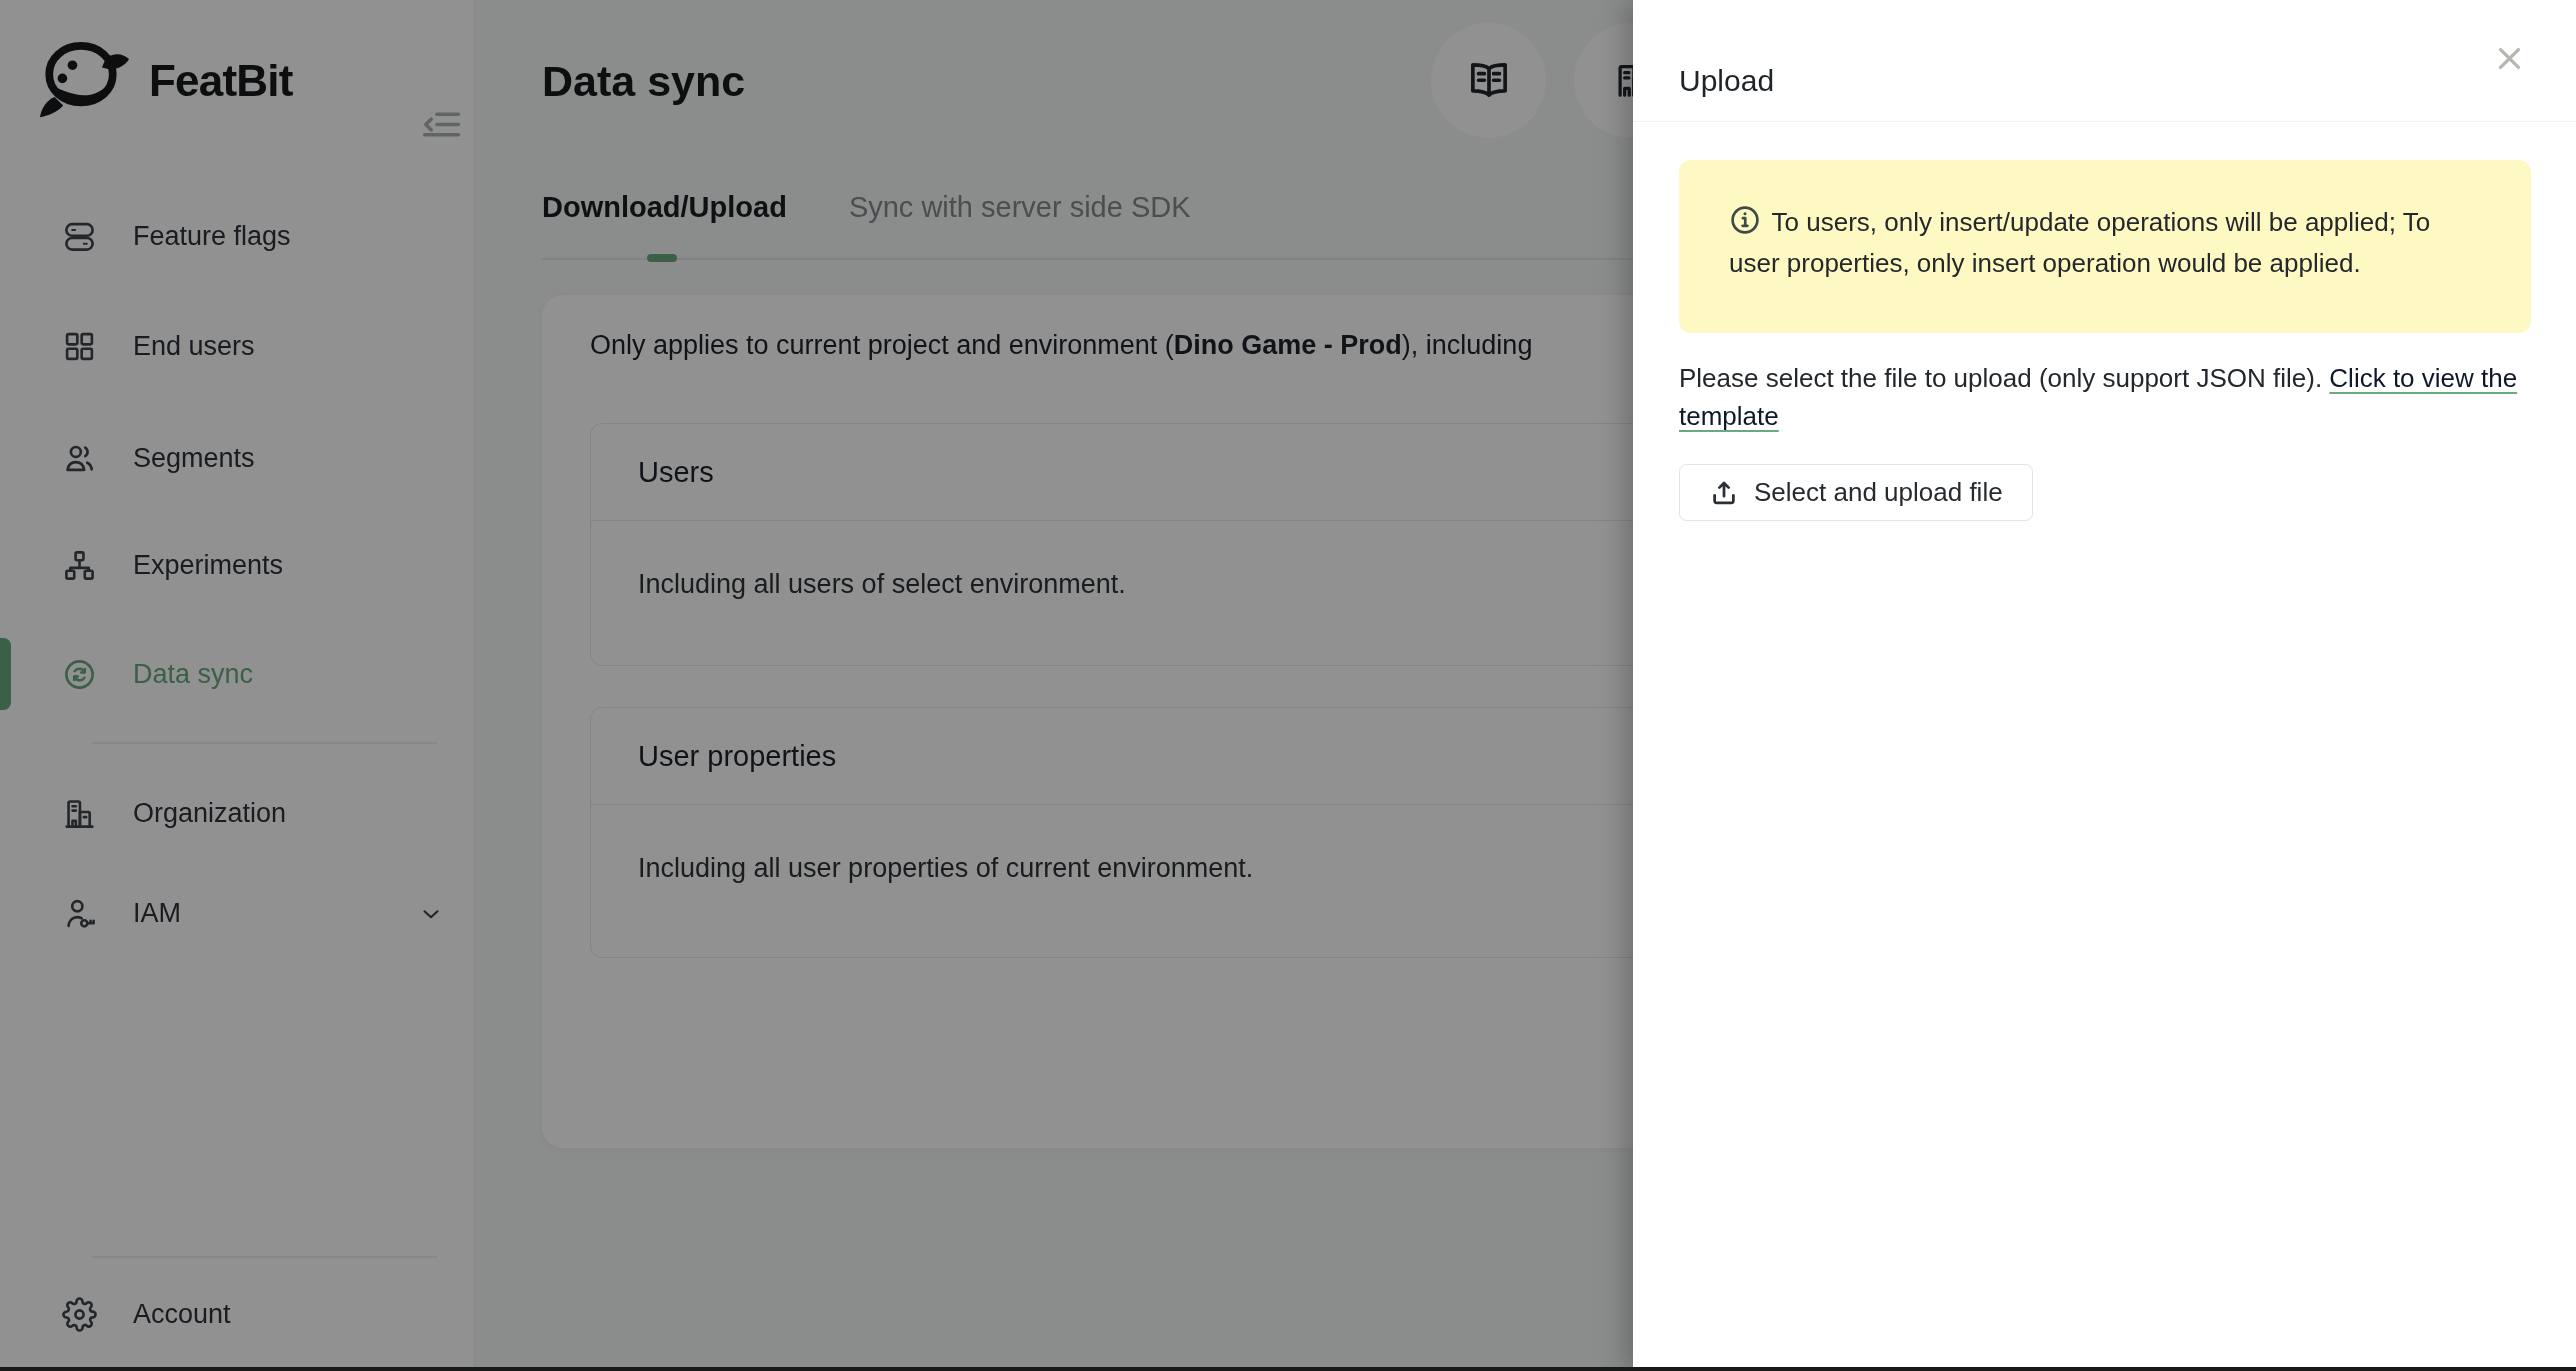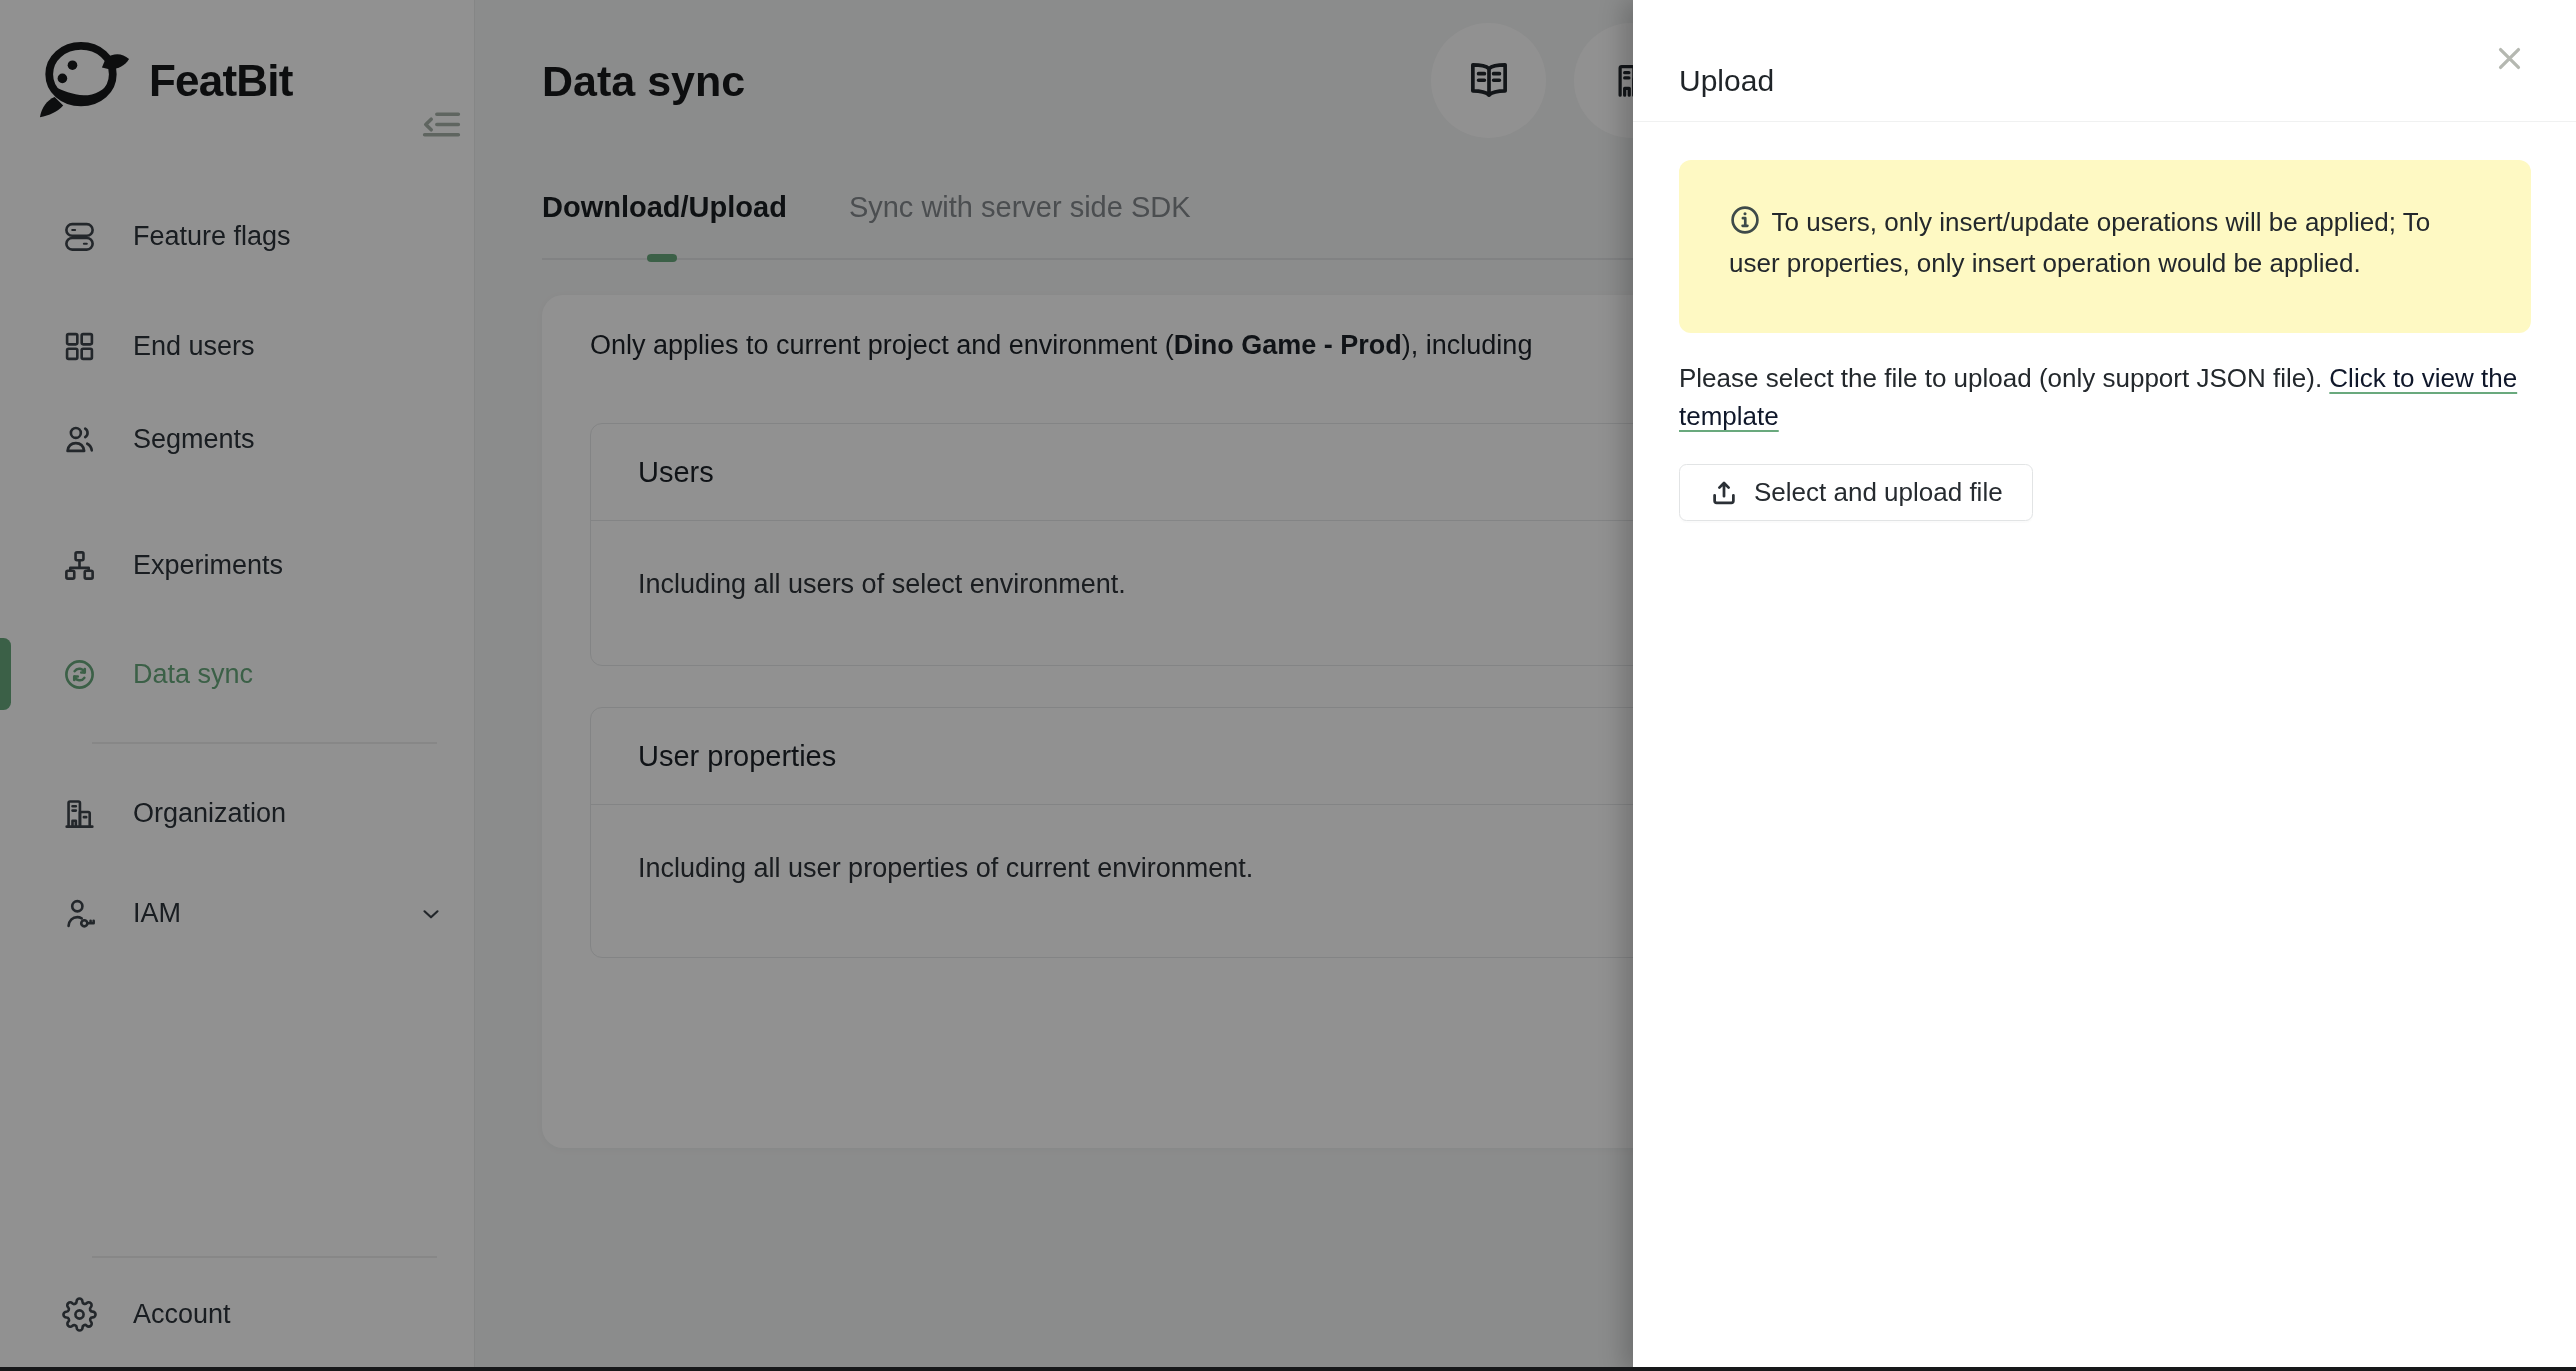--- a/index.html
+++ b/index.html
@@ -136,21 +136,21 @@
       <svg viewBox="0 0 24 24" fill="none" stroke="#3f464d" stroke-width="1.8" stroke-linejoin="round">
         <rect x="3.5" y="3.5" width="7" height="7" rx="1"></rect>
         <rect x="13.5" y="3.5" width="7" height="7" rx="1"></rect>
         <rect x="3.5" y="13.5" width="7" height="7" rx="1"></rect>
         <rect x="13.5" y="13.5" width="7" height="7" rx="1"></rect>
       </svg>
     </span>
     <span>End users</span>
   </div>
 
-  <div class="nav-item" style="top:400px">
+  <div class="nav-item" style="top:419px">
     <span class="ico">
       <svg viewBox="0 0 24 24" fill="none" stroke="#3f464d" stroke-width="1.8" stroke-linecap="round" stroke-linejoin="round">
         <circle cx="9.5" cy="7.5" r="3.4"></circle>
         <path d="M3.8 19.8c.5-3.4 2.8-5.3 5.7-5.3s5.2 1.9 5.7 5.3z"></path>
         <path d="M15.9 4.6a3.4 3.4 0 0 1 0 5.8"></path>
         <path d="M17.3 14.9c1.7.8 2.8 2.4 3.1 4.6"></path>
       </svg>
     </span>
     <span>Segments</span>
   </div>

